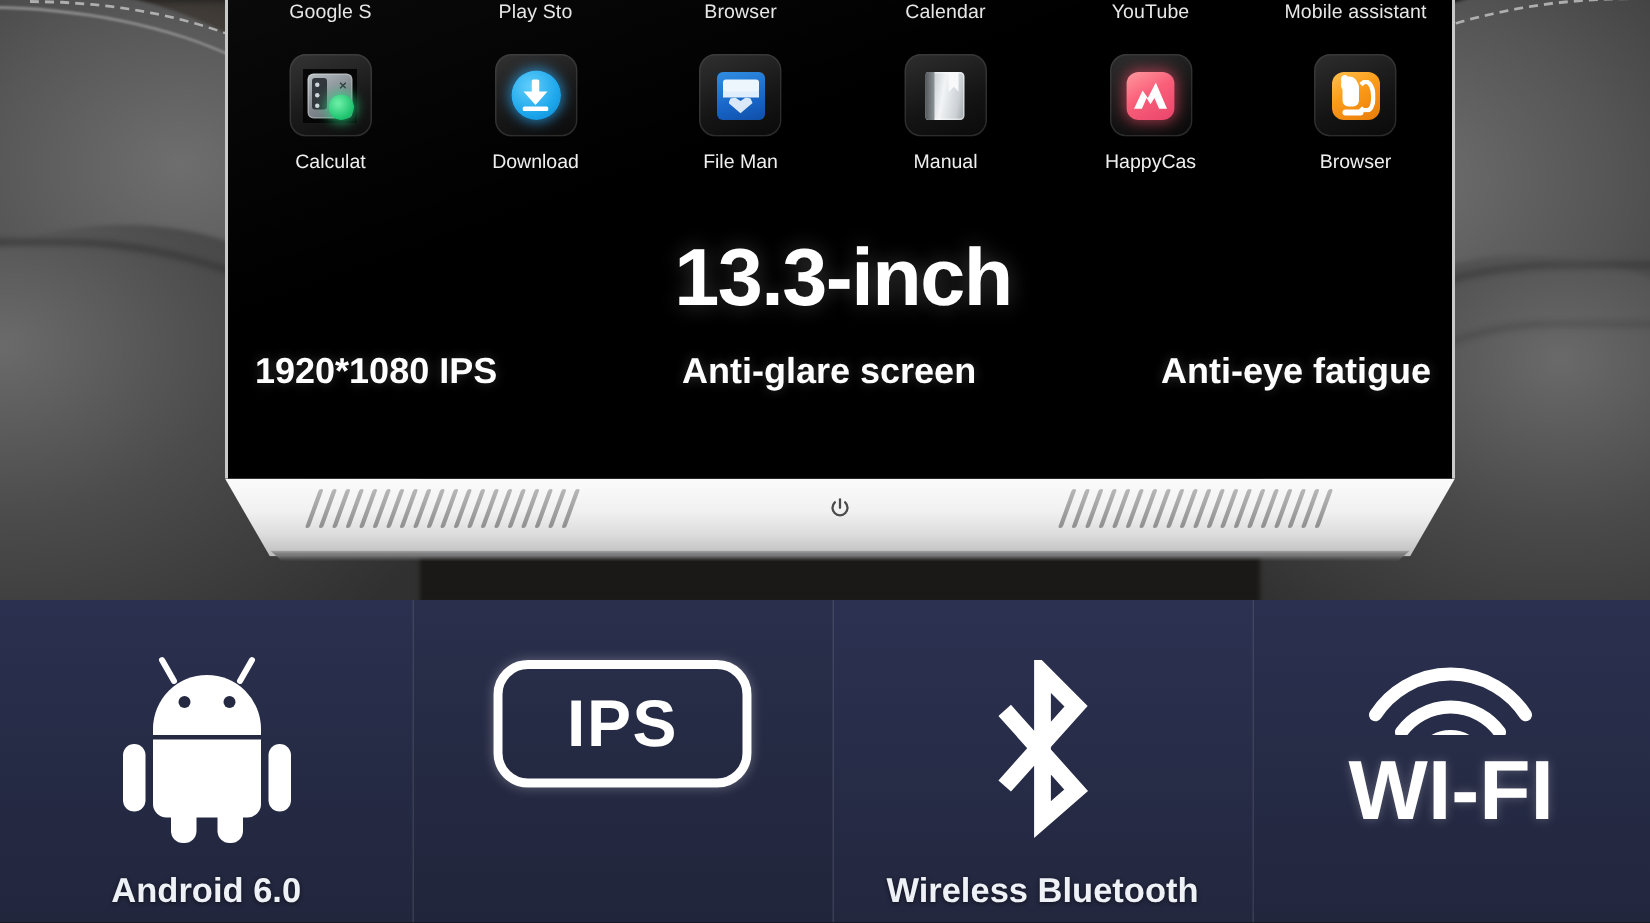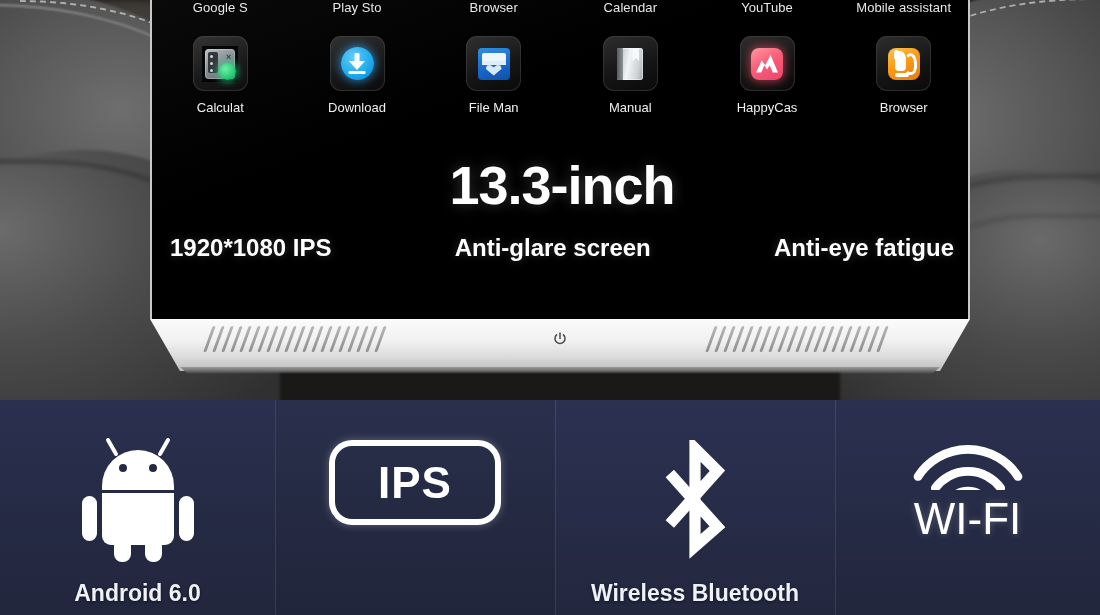--- a/index.html
+++ b/index.html
@@ -408,21 +408,21 @@
     color:#fff; font-size: 44px; font-weight: bold; letter-spacing: 1px;
   }
 
   
   .bt { width: 96px; height: 126px; }
 
   
   .wifi-wrap { display:flex; flex-direction:column; align-items:center; }
   .wifi-arcs { width: 116px; height: 50px; }
   .wifi-text {
-    margin-top: 4px; color:#fff; font-size: 44px; font-weight: normal; letter-spacing: 0px;
+    margin-top: 4px; color:#fff; font-size: 56px; font-weight: bold; letter-spacing: 0px;
     text-shadow: 0 0 7px rgba(255,255,255,.25);
   }
 </style>
 </head>
 <body>
 
 <div id="root">
 
   <div class="photo">
     <div class="bg-room"></div>

